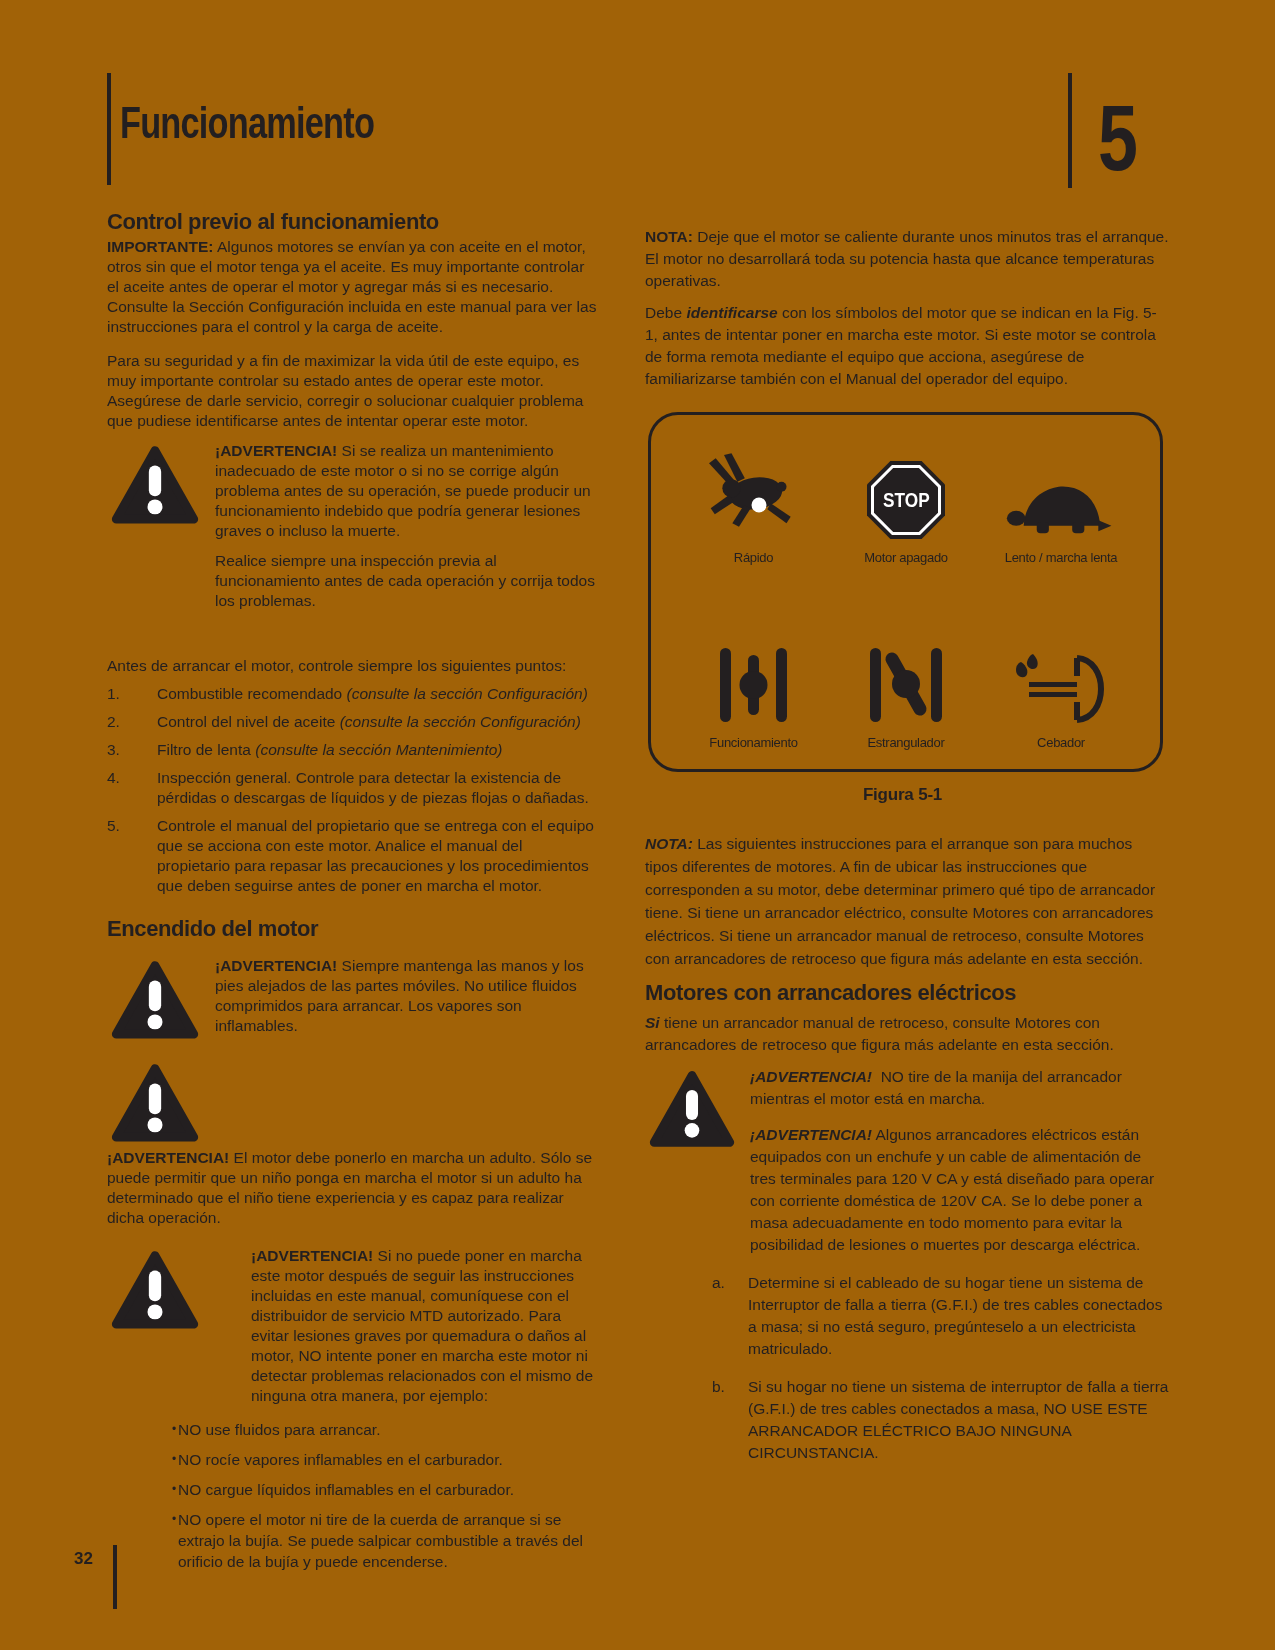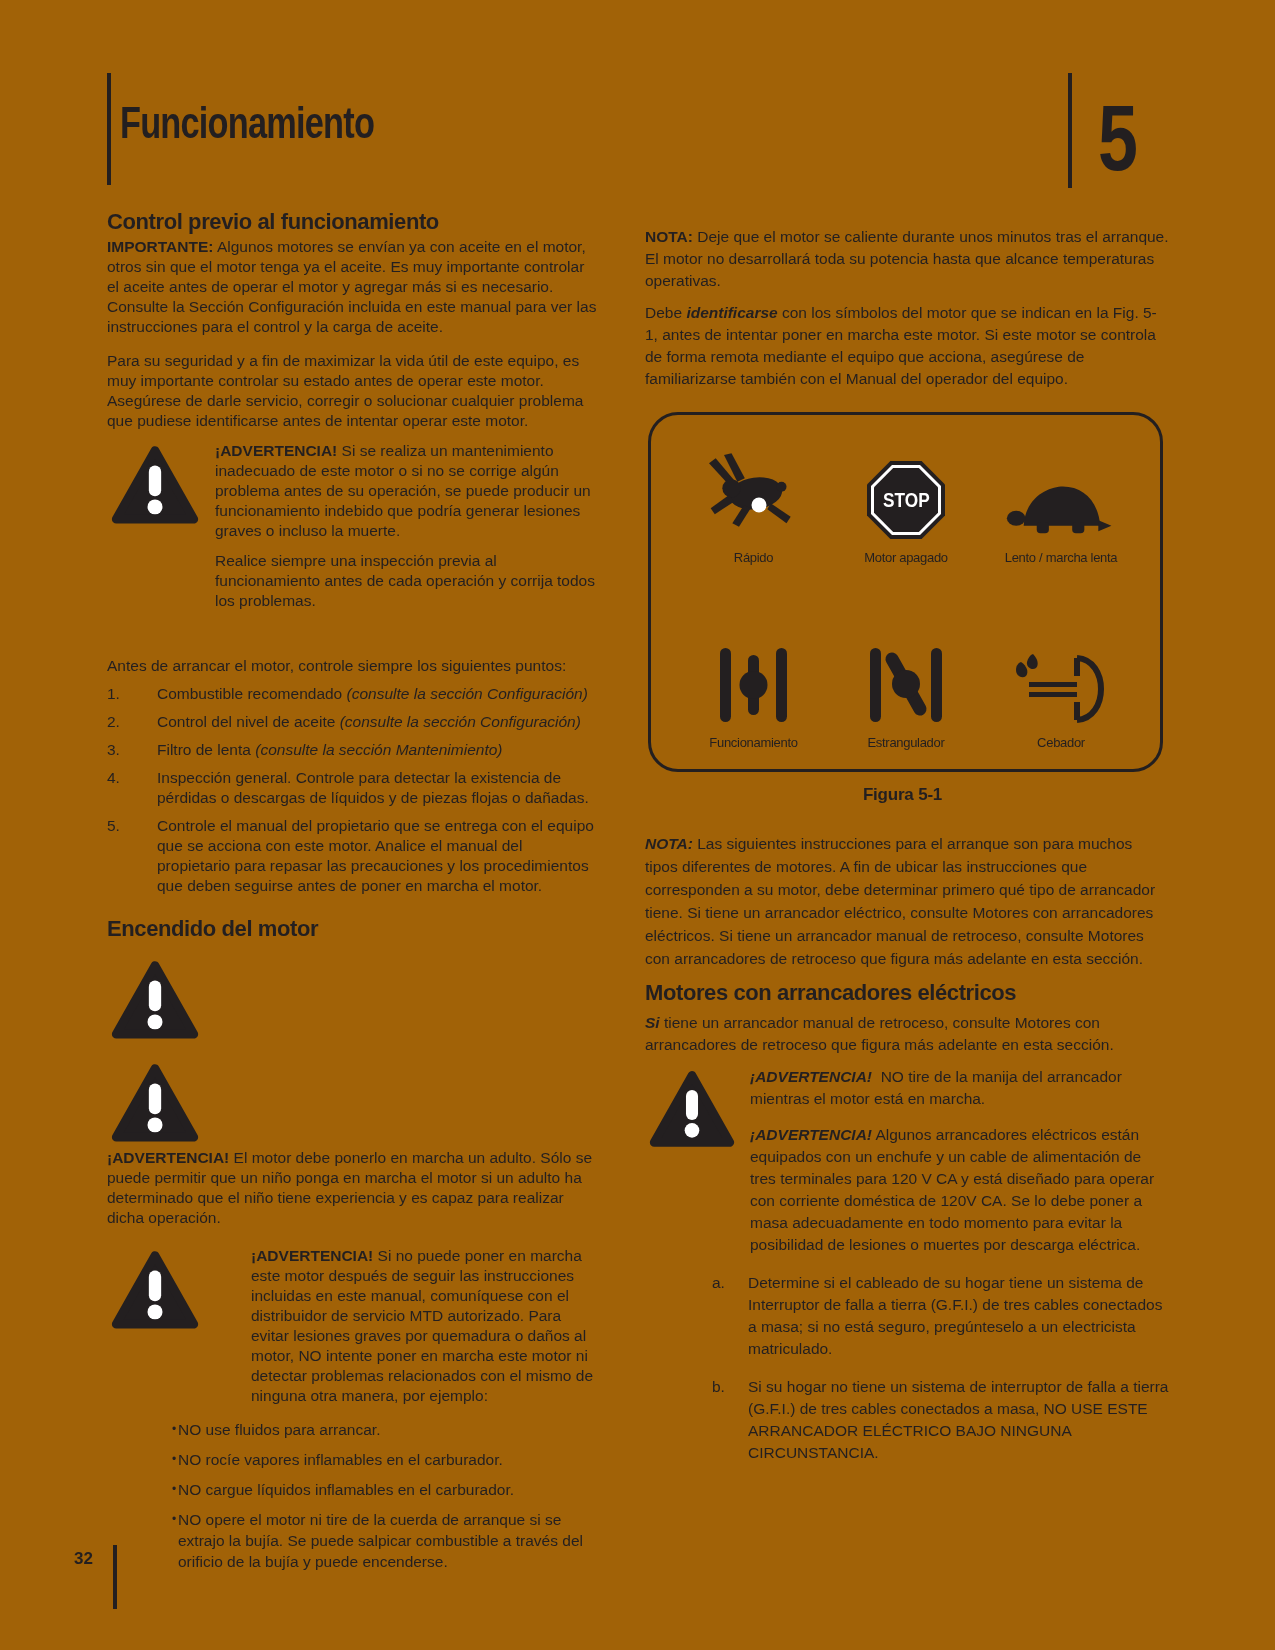--- a/index.html
+++ b/index.html
@@ -129,20 +129,23 @@
     <div class="sec-title" style="margin-top:18px; margin-bottom:12px;">Encendido del motor</div>
 
     <div class="warn">
       <div class="warn-icon">
         <svg width="88" height="82" viewBox="0 0 100 92">
             <path class="ink" d="M50 8 L94 86 L6 86 Z" stroke="#231f20" stroke-width="10" stroke-linejoin="round"></path>
             <rect x="43" y="25" width="14" height="35" rx="7" fill="#fff"></rect>
             <circle cx="50" cy="72" r="8.5" fill="#fff"></circle>
           </svg>
       </div>
+      <div class="warn-text">
+        <p><b class="lead">¡ADVERTENCIA!</b> <span>Siempre mantenga las manos y los pies alejados de las partes móviles. No utilice fluidos comprimidos para arrancar. Los vapores son inflamables.</span></p>
+      </div>
     </div>
 
     <div class="warn" style="margin-top:14px;flex-direction:column;">
       <div class="warn-icon">
         <svg width="88" height="82" viewBox="0 0 100 92">
             <path class="ink" d="M50 8 L94 86 L6 86 Z" stroke="#231f20" stroke-width="10" stroke-linejoin="round"></path>
             <rect x="43" y="25" width="14" height="35" rx="7" fill="#fff"></rect>
             <circle cx="50" cy="72" r="8.5" fill="#fff"></circle>
           </svg>
       </div>

